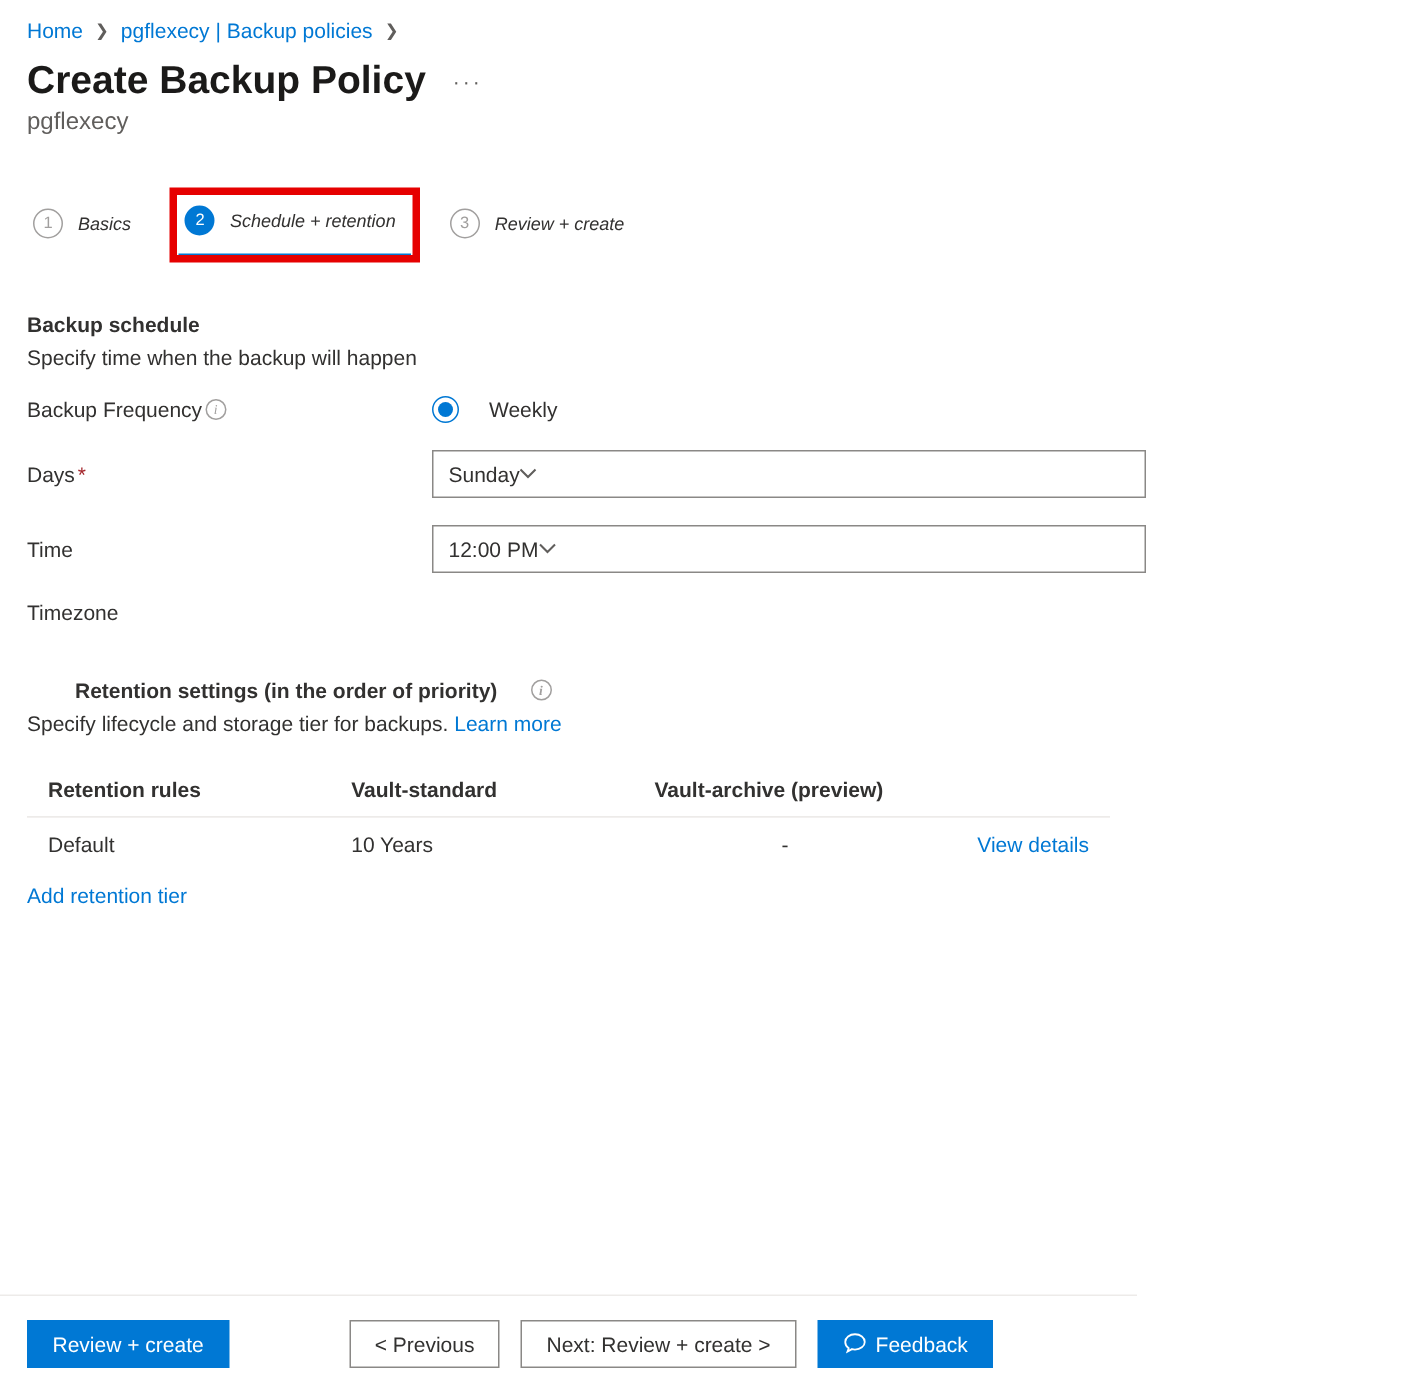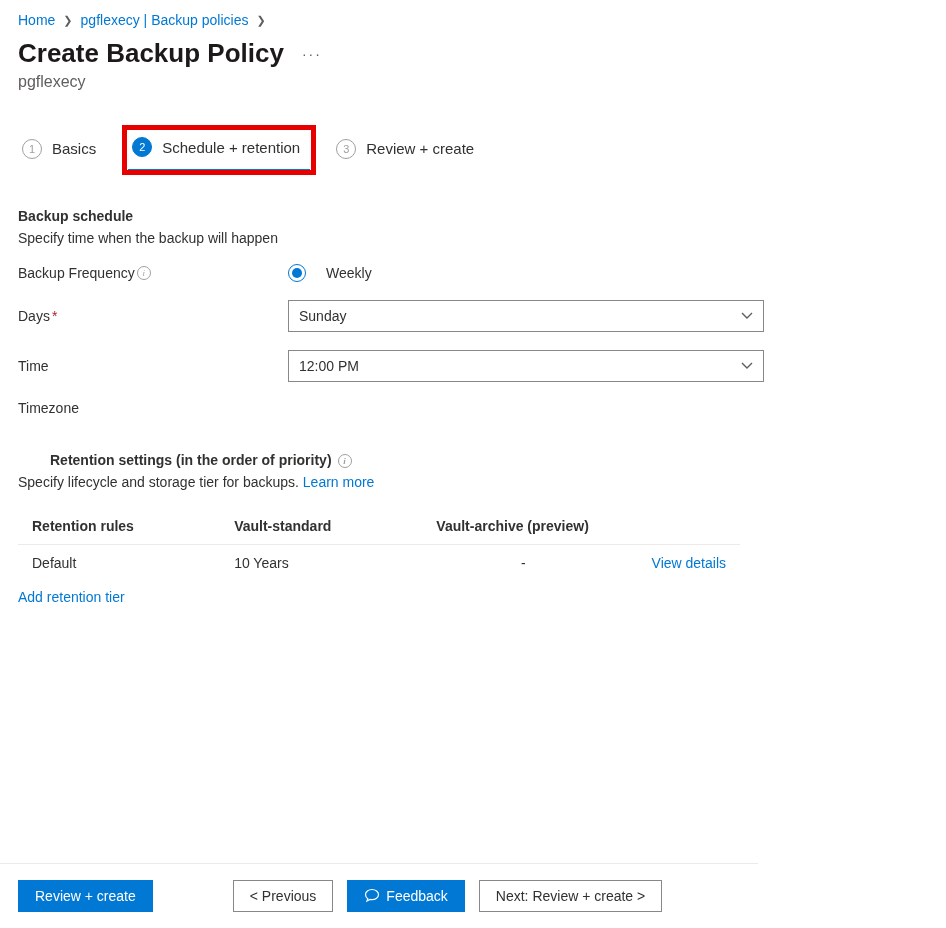--- a/index.html
+++ b/index.html
@@ -24,39 +24,39 @@
   
   .title-row{display:flex;align-items:center;gap:14px;margin-top:10px;}
   h1{font-size:26px;font-weight:600;margin:0;color:#1b1a19;}
   .more-dots{color:var(--muted);font-size:14px;letter-spacing:2px;cursor:pointer;padding:2px 4px;}
   .subtitle{margin-top:4px;color:var(--muted);font-size:16px;}
   
   .stepper{display:flex;gap:22px;margin-top:40px;align-items:center;}
   .step{position:relative;display:flex;align-items:center;gap:10px;padding:6px 10px 12px 4px;cursor:pointer;}
   .step .circle{width:20px;height:20px;border:1px solid var(--step-gray);border-radius:50%;display:flex;align-items:center;justify-content:center;font-size:11px;color:var(--step-gray);}
   .step.active .circle{background:var(--primary);border-color:var(--primary);color:#fff;}
-  .step .label{font-size:15px;color:var(--text);}
+  .step .label{font-size:12px;color:var(--text);font-style:italic;}
   .step.inactive .label{color:var(--text);}
   .step.active{border-bottom:3px solid var(--primary);}
   .highlight-box{position:absolute;border:5px solid var(--highlight);pointer-events:none;left:-6px;top:-6px;right:-6px;bottom:-6px;}
   
   .section{margin-top:36px;}
   .section h2{font-size:14px;font-weight:700;margin:0 0 6px 0;}
   .section .desc{color:var(--text);margin:0 0 18px 0;}
   .learn-link{color:var(--link);cursor:pointer;}
   
   .form-row{display:flex;align-items:center;margin-bottom:18px;}
   .form-label{width:270px;flex:none;display:flex;align-items:center;gap:2px;color:var(--text);}
   .req{color:#a4262c;}
   .info-icon{width:14px;height:14px;border:1px solid var(--step-gray);border-radius:50%;display:inline-flex;align-items:center;justify-content:center;font-size:9px;color:var(--step-gray);font-family:Georgia,serif;font-style:italic;cursor:default;}
   .form-field{flex:none;width:476px;}
   .radio-wrap{display:flex;align-items:center;gap:20px;}
   .radio{width:18px;height:18px;border:1px solid var(--primary);border-radius:50%;display:flex;align-items:center;justify-content:center;cursor:pointer;}
   .radio .dot{width:10px;height:10px;background:var(--primary);border-radius:50%;}
-  .select{width:100%;border:1px solid var(--border);height:32px;display:flex;align-items:center;justify-content:space-between;padding:0 10px;cursor:pointer;background:#fff;}
+  .select{width:100%;border:1px solid var(--border);height:32px;display:flex;align-items:center;justify-content:flex-start;padding:0 10px;cursor:pointer;background:#fff;}
   .select .chev-down{color:var(--muted);}
   
   .table{margin-top:8px;border-collapse:collapse;width:100%;}
   .table th,.table td{text-align:left;padding:10px 14px;font-size:14px;}
   .table thead th{font-weight:600;}
   .table thead tr{border-bottom:1px solid var(--faint);}
   .table tbody tr{border-bottom:none;}
   .table td.right{text-align:right;}
   .view-details{color:var(--link);cursor:pointer;}
   .add-rule{margin-top:8px;color:var(--link);cursor:pointer;display:inline-block;font-size:14px;}
@@ -156,21 +156,21 @@
     </div>
 
     <div class="form-row" style="margin-bottom:0;">
       <div class="form-label">
         <span>Timezone</span>
       </div>
     </div>
   </div>
 
   <div class="section">
-    <h2 style="display:flex;align-items:flex-end;gap:6px;padding-left:32px;">
+    <h2 style="display:flex;align-items:center;gap:22px;padding-left:32px;">
       <span>Retention settings (in the order of priority)</span>
       <span class="info-icon">i</span>
     </h2>
     <p class="desc">
       <span>Specify lifecycle and storage tier for backups. </span><a class="learn-link">Learn more</a>
     </p>
 
     <table class="table">
       <colgroup>
         <col style="width:28%">
@@ -196,24 +196,24 @@
       </tbody>
     </table>
 
     <span class="add-rule">Add retention tier</span>
   </div>
 
   <div class="footer">
     <button class="btn primary">Review + create</button>
     <span class="gap"></span>
     <button class="btn secondary">&lt; Previous</button>
+    <button class="btn secondary">Next: Review + create &gt;</button>
     <button class="btn primary">
       <span class="icon">
         <svg width="16" height="16" viewBox="0 0 16 16" fill="none">
           <path d="M8 1.5c3.6 0 6.5 2.3 6.5 5.1 0 2.8-2.9 5.1-6.5 5.1-.7 0-1.4-.1-2-.3L3 13l.8-2.2C2.5 9.9 1.5 8.4 1.5 6.6 1.5 3.8 4.4 1.5 8 1.5z" stroke="#fff" stroke-width="1.2"></path>
         </svg>
       </span>
       <span>Feedback</span>
     </button>
-    <button class="btn secondary">Next: Review + create &gt;</button>
   </div>
 
 </div>
 
 </body></html>

